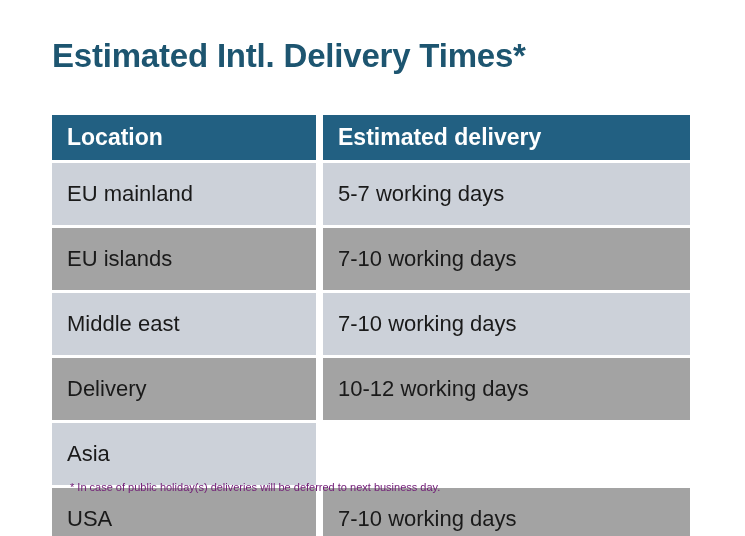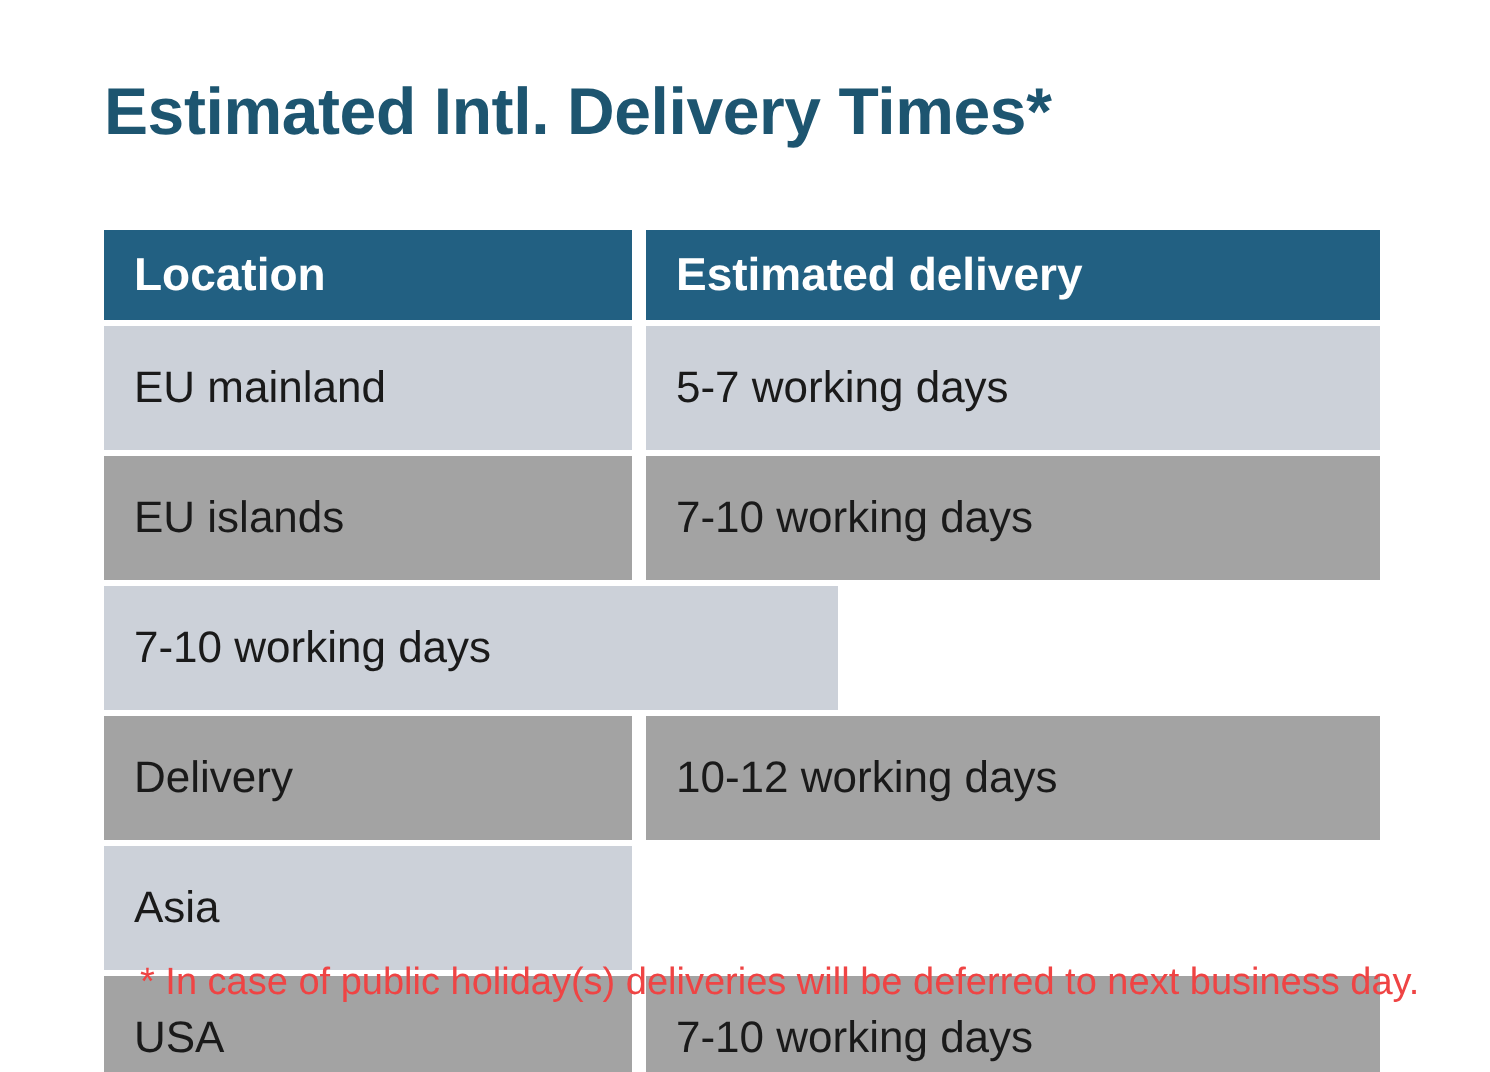--- a/index.html
+++ b/index.html
@@ -69,22 +69,22 @@
   .row-odd .cell {
     background: #ccd1d9;
   }
   .row-even .cell {
     background: #a3a3a3;
   }
   .footnote {
     position: absolute;
     left: 70px;
     top: 481px;
-    font-size: 19px;
-    color: #ef4444;
+    font-size: 11px;
+    color: #701a75;
     white-space: nowrap;
   }
 </style>
 </head>
 <body>
 
 <div class="page">
 
   <div class="title">Estimated Intl. Delivery Times*</div>
 
@@ -99,20 +99,21 @@
       <div class="cell col-location">EU mainland</div>
       <div class="cell col-delivery">5-7 working days</div>
     </div>
 
     <div class="row row-even">
       <div class="cell col-location">EU islands</div>
       <div class="cell col-delivery">7-10 working days</div>
     </div>
 
     <div class="row row-odd">
+      <div class="cell col-location">Middle east</div>
       <div class="cell col-delivery">7-10 working days</div>
     </div>
 
     <div class="row row-even">
       <div class="cell col-location">Delivery</div>
       <div class="cell col-delivery">10-12 working days</div>
     </div>
 
     <div class="row row-odd">
       <div class="cell col-location">Asia</div>

